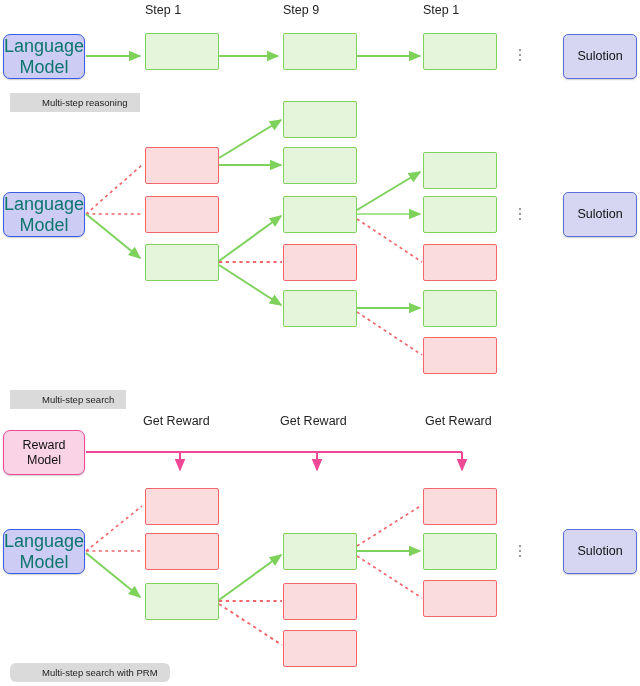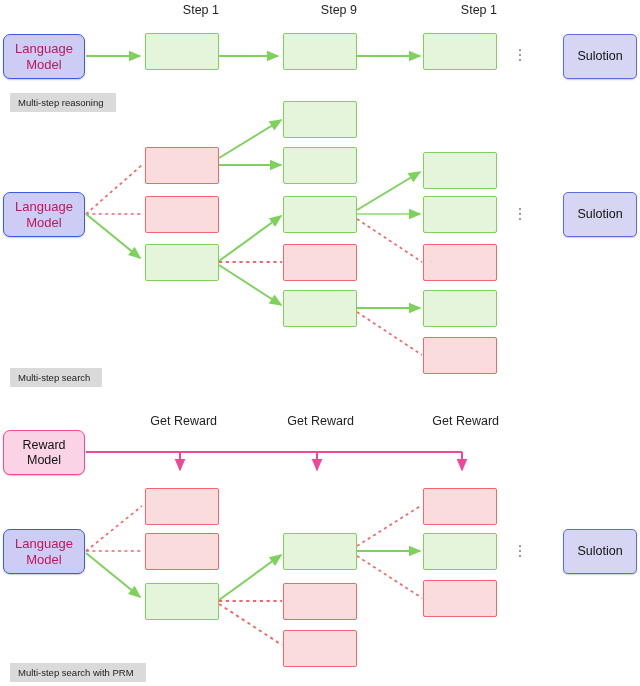--- a/index.html
+++ b/index.html
@@ -34,23 +34,24 @@
     display: flex;
     align-items: center;
     justify-content: center;
     text-align: center;
     line-height: 1.18;
   }
   .lm-node {
     background: #ccccf5;
     border: 1.6px solid #3b5ce0;
     border-radius: 7px;
-    font-size: 13px;
-    color: #be185d;
+    font-size: 18px;
+    color: #0f766e;
     box-shadow: 0 1px 1.5px rgba(0,0,0,0.20);
+    align-items: flex-end;
   }
   .sol-node {
     background: #d6d6f2;
     border: 1.6px solid #5a6fdc;
     border-radius: 5px;
     font-size: 12.5px;
     color: #111111;
     box-shadow: 0 1px 1.5px rgba(0,0,0,0.20);
   }
   .rm-node {
@@ -68,29 +69,29 @@
   }
   .step-bad {
     background: #fbdcdc;
     border: 1.7px solid #f4666b;
     border-radius: 2px;
   }
   .col-label {
     position: absolute;
     font-size: 12.5px;
     color: #222222;
-    text-align: right;
+    text-align: left;
     white-space: nowrap;
   }
   .section-tag {
     position: absolute;
     background: #dadada;
     color: #222222;
     font-size: 9.5px;
-    padding: 4px 12px 4px 8px;
+    padding: 4px 12px 4px 32px;
     white-space: nowrap;
     box-sizing: border-box;
   }
   .vdots {
     position: absolute;
     display: flex;
     flex-direction: column;
     align-items: center;
     justify-content: center;
     gap: 3px;
@@ -215,21 +216,21 @@
   <div class="node step-bad" style="left:423px;top:337px;width:74px;height:37px;"></div>
 
   <div class="vdots" style="left:516px;top:203px;width:8px;height:22px;">
     <i></i>
       <i></i>
       <i></i>
   </div>
 
   <div class="node sol-node" style="left:563px;top:192px;width:74px;height:45px;">Sulotion</div>
 
-  <div class="section-tag" style="left:10px;top:368px;text-align:center;">Multi-step search</div>
+  <div class="section-tag" style="left:10px;top:390px;text-align:center;">Multi-step search</div>
 
   <div class="col-label" style="left:143px;top:414px;width:74px;">Get Reward</div>
   <div class="col-label" style="left:280px;top:414px;width:74px;">Get Reward</div>
   <div class="col-label" style="left:425px;top:414px;width:74px;">Get Reward</div>
 
   <div class="node rm-node" style="left:3px;top:430px;width:82px;height:45px;">
     <span>
       <span>Reward</span><br>
       <span>Model</span>
     </span>
@@ -255,15 +256,15 @@
   <div class="node step-bad" style="left:423px;top:580px;width:74px;height:37px;"></div>
 
   <div class="vdots" style="left:516px;top:540px;width:8px;height:22px;">
     <i></i>
       <i></i>
       <i></i>
   </div>
 
   <div class="node sol-node" style="left:563px;top:529px;width:74px;height:45px;">Sulotion</div>
 
-  <div class="section-tag" style="left:10px;top:663px;">Multi-step search with PRM</div>
+  <div class="section-tag" style="left:10px;top:663px;border-radius:6px;">Multi-step search with PRM</div>
 
 </div>
 
 </body></html>

